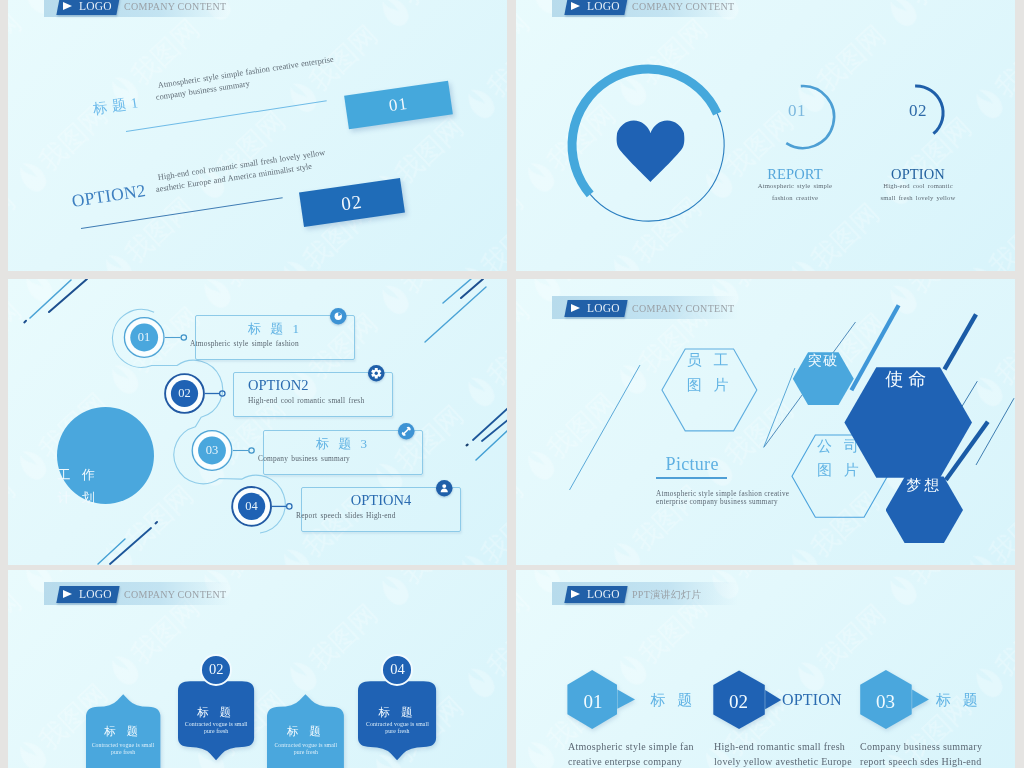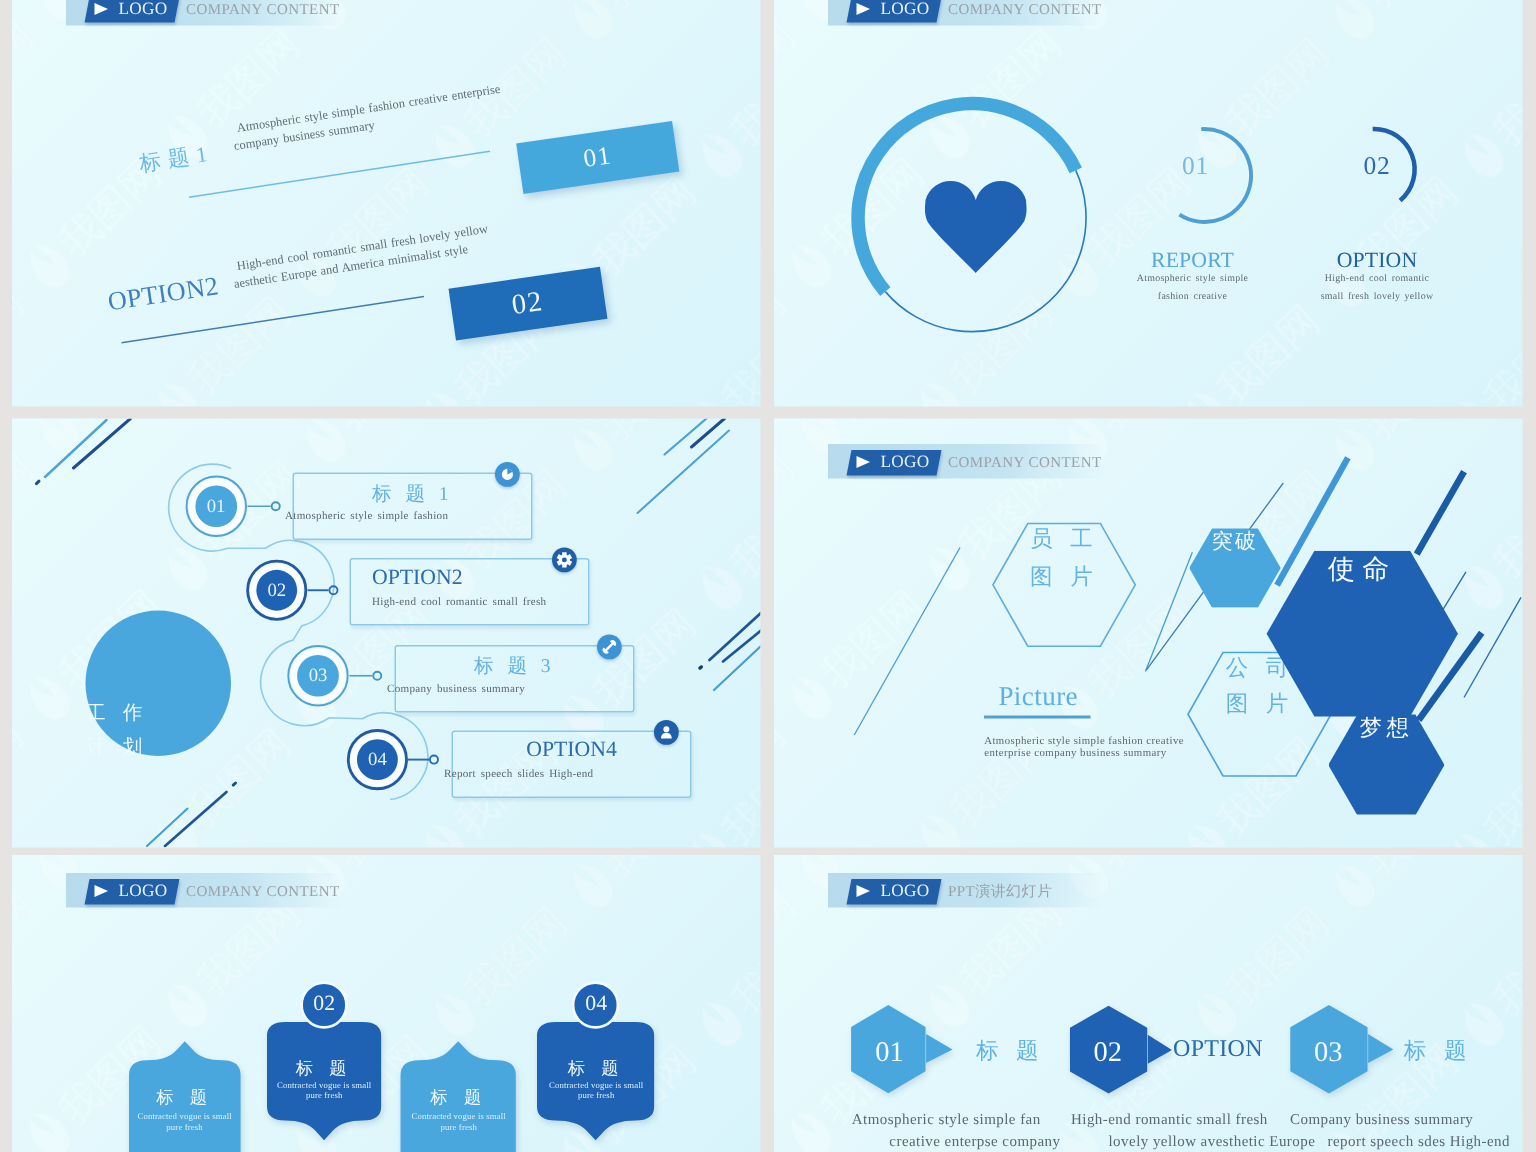--- a/index.html
+++ b/index.html
@@ -121,21 +121,21 @@
   .s6{left:516px;top:570px;width:499px;height:198px;}
   .s6art{position:absolute;left:0;top:0;width:499px;height:198px;
     filter:drop-shadow(1px 2px 2px rgba(45,95,150,.18));}
   .s6n{position:absolute;width:50px;text-align:center;color:#f2fbff;font-size:19px;top:121px;}
   .s6n.m1{left:52px;}.s6n.m2{left:197.5px;}.s6n.m3{left:344.5px;}
   .s6t{position:absolute;top:121px;font-size:15px;letter-spacing:4px;color:#5fb2e4;white-space:nowrap;}
   .s6t.dkt{color:#2a6bb0;letter-spacing:.2px;font-size:16px;}
   .s6t.p1{left:134.6px;}.s6t.p2{left:266px;}.s6t.p3{left:419.9px;}
   .s6d{position:absolute;font-size:10px;color:#5b6773;letter-spacing:.3px;white-space:nowrap;text-align:right;}
   .s6d.q1{left:51.9px;top:171px;}.s6d.q2{left:198px;top:171px;}.s6d.q3{left:344px;top:171px;}
-  .s6d.b{top:186px;margin-left:25px;}
+  .s6d.b{top:186px;}
 </style>
 </head>
 <body>
 
 <svg width="0" height="0" style="position:absolute" aria-hidden="true">
  <defs>
   <g id="wmark">
 
     <path d="M7 36 C 2 28, 4 16, 13 8 C 11 17, 17 21, 18 27 C 20 19, 18 12, 17 7 C 25 13, 29 25, 23 35 C 20 41, 10 41, 7 36 Z" fill="#ffffff"></path>
     <path d="M12 39 C 9 35, 10 28, 14 25 C 14 31, 18 33, 18 38 Z" fill="#ffffff"></path>

